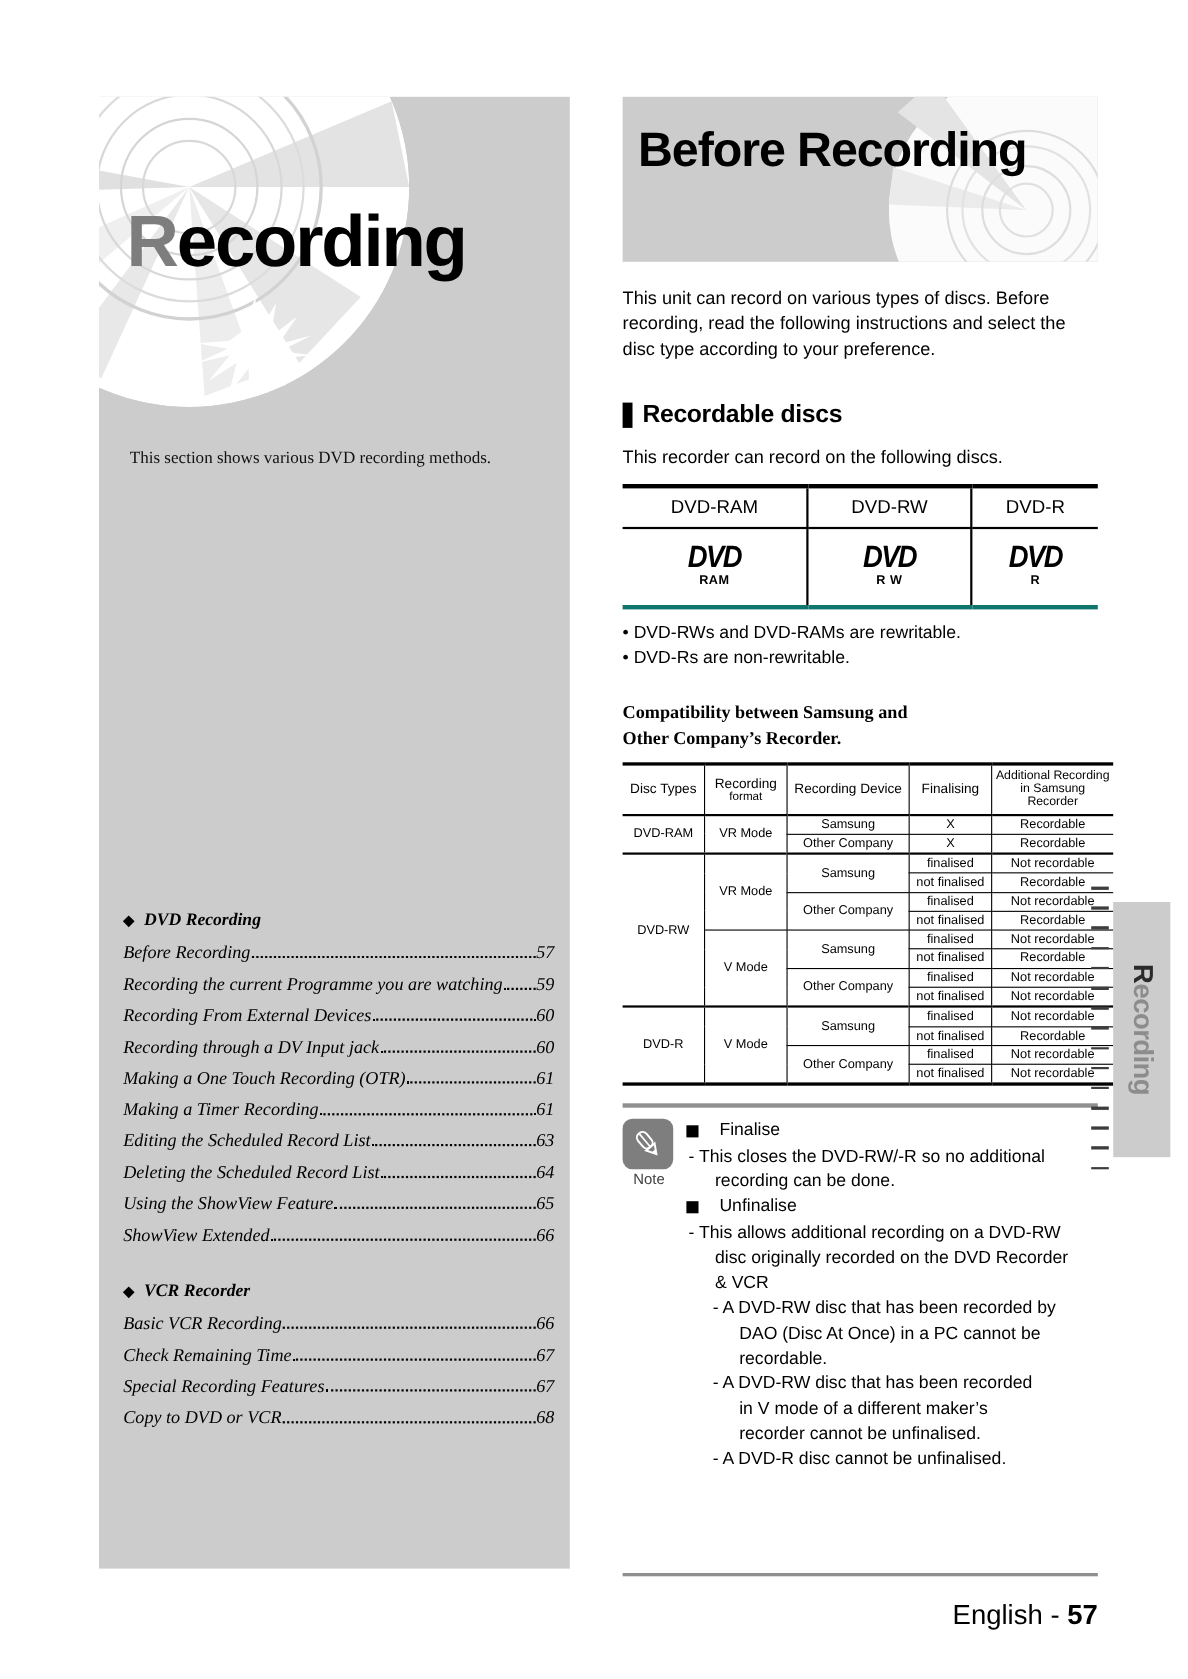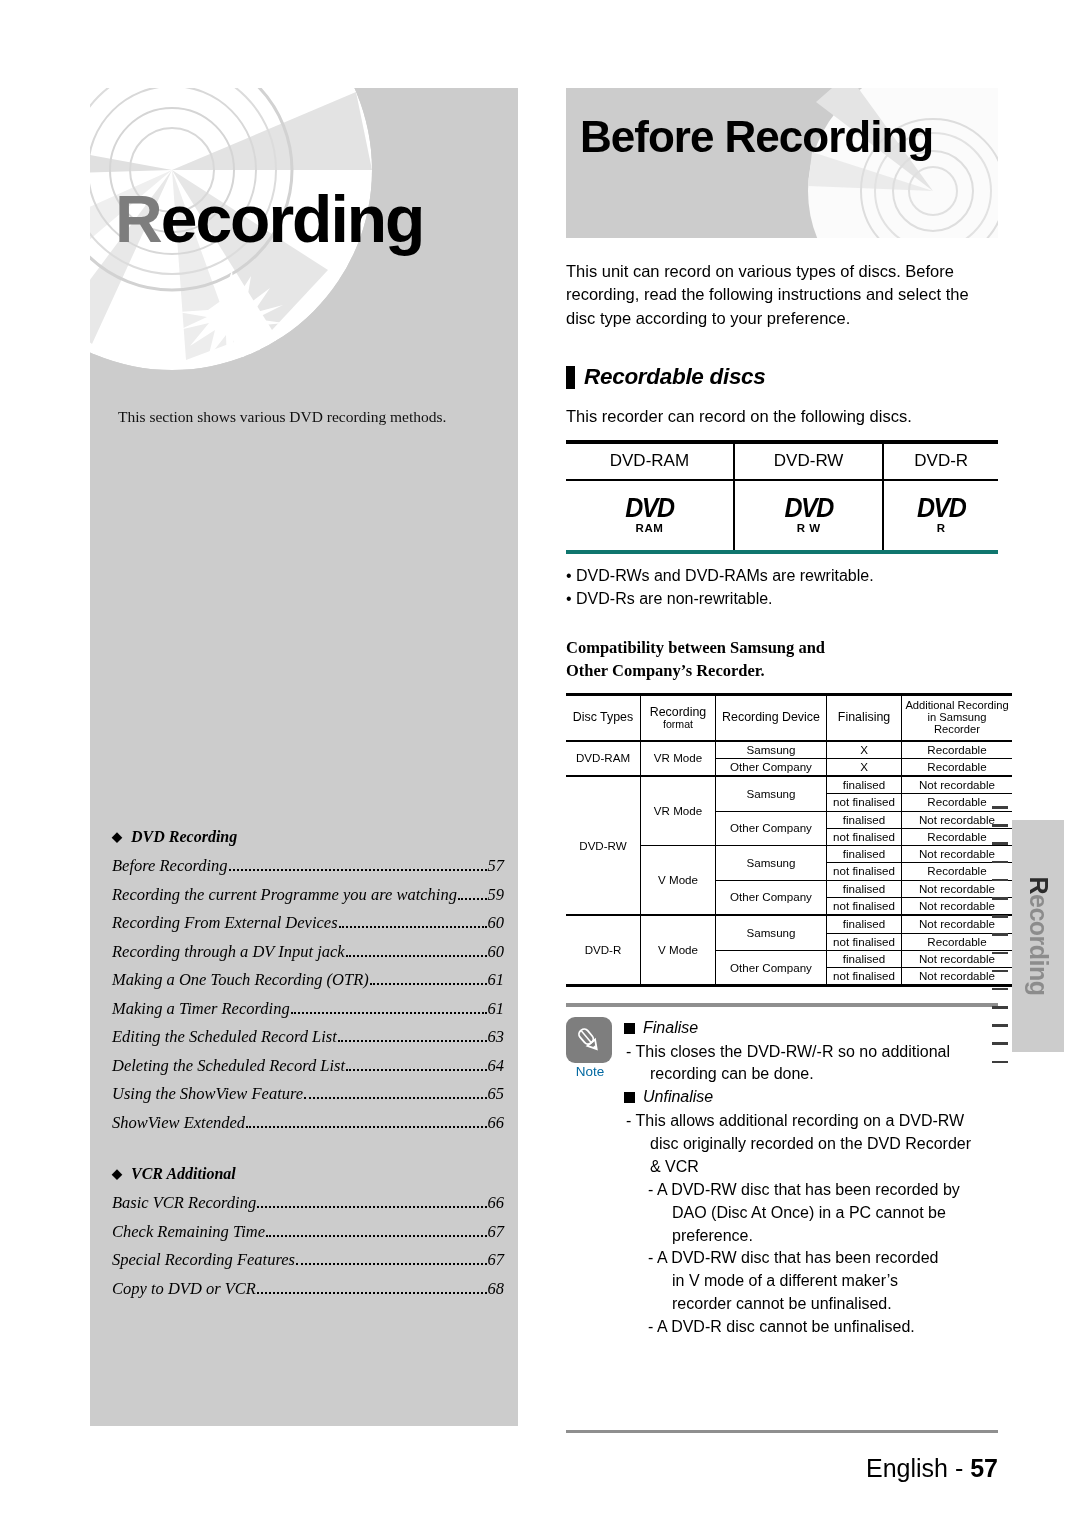--- a/index.html
+++ b/index.html
@@ -29,21 +29,21 @@
   .toc-gap{height:24px;}
 
   
   #right-col{position:absolute;left:566px;top:88px;width:432px;}
   #banner{position:relative;height:150px;background:#cccccc;overflow:hidden;}
   #banner-disc{position:absolute;right:-60px;top:-22px;width:250px;height:250px;}
   #banner-title{position:absolute;left:14px;top:24px;font-size:44px;font-weight:bold;
                 letter-spacing:-1px;z-index:3;}
   #intro{margin-top:22px;font-size:16.5px;line-height:1.42;}
 
-  .sec-head{display:flex;align-items:center;gap:9px;margin-top:34px;font-style:italic;}
+  .sec-head{display:flex;align-items:center;gap:9px;margin-top:34px;}
   .sec-bar{width:9px;height:23px;background:#000;flex:0 0 auto;}
   .sec-head-txt{font-size:22.5px;font-weight:bold;letter-spacing:-.3px;}
   #discs-lead{margin-top:17px;font-size:16.5px;}
 
   
   #disc-table{margin-top:14px;width:100%;border-collapse:collapse;}
   #disc-table td{border-left:2px solid #000;border-right:2px solid #000;text-align:center;}
   #disc-table tr.hd td{border-top:4px solid #000;border-bottom:2.5px solid #000;
                        font-size:17px;padding:7px 0 8px;}
   #disc-table tr.lg td{border-bottom:4px solid #0f766e;padding:14px 0 14px;}
@@ -75,23 +75,23 @@
   #compat td.nb{border-left:none;}
   #compat td.nbr{border-right:none;}
   .c1{width:72px}.c2{width:72px}.c3{width:108px}.c4{width:72px}.c5{width:108px}
 
   
   #note-rule{margin-top:16px;height:3.2px;background:#8f8f8f;}
   #note{display:flex;margin-top:10px;}
   #note-badge{flex:0 0 48px;}
   .note-icon{width:46px;height:46px;border-radius:9px;background:#7e7e7e;
              display:flex;align-items:center;justify-content:center;}
-  .note-label{text-align:center;font-size:13.5px;color:#0369a1;margin-top:1px;}
+  .note-label{text-align:center;font-size:13.5px;color:#404040;margin-top:1px;}
   #note-body{flex:1 1 auto;padding-left:10px;font-size:16px;line-height:1.43;}
-  .nb-h{display:flex;align-items:flex-start;gap:8px;margin-bottom:1px;font-style:italic;}
+  .nb-h{display:flex;align-items:flex-start;gap:19px;margin-bottom:1px;}
   .nb-sq{width:11px;height:11px;background:#000;margin-top:6px;flex:0 0 auto;}
   .lvl1{padding-left:14px;text-indent:-12px;}
   .lvl2{padding-left:36px;text-indent:-12px;}
   .cont1{padding-left:26px;}
   .cont2{padding-left:48px;}
 
   
   #footer{position:absolute;left:566px;top:1430px;width:432px;}
   #footer-rule{height:3.2px;background:#8f8f8f;}
   #footer-txt{text-align:right;font-size:25px;margin-top:21px;}
@@ -190,21 +190,21 @@
     <div class="toc-row">
         <span class="t">ShowView Extended</span>
         <span class="dots"></span>
         <span class="pg">66</span>
       </div>
 
     <div class="toc-gap"></div>
 
     <div class="toc-group-title">
       <span class="dia">◆</span>
-      <span>VCR Additional</span>
+      <span>VCR Recorder</span>
     </div>
     <div class="toc-row">
         <span class="t">Basic VCR Recording</span>
         <span class="dots"></span>
         <span class="pg">66</span>
       </div>
     <div class="toc-row">
         <span class="t">Check Remaining Time</span>
         <span class="dots"></span>
         <span class="pg">67</span>
@@ -411,21 +411,21 @@
       <div class="cont1">recording can be done.</div>
       <div class="nb-h">
         <span class="nb-sq"></span>
         <span>Unfinalise</span>
       </div>
       <div class="lvl1">- This allows additional recording on a DVD-RW</div>
       <div class="cont1">disc originally recorded on the DVD Recorder</div>
       <div class="cont1">&amp; VCR</div>
       <div class="lvl2">- A DVD-RW disc that has been recorded by</div>
       <div class="cont2">DAO (Disc At Once) in a PC cannot be</div>
-      <div class="cont2">preference.</div>
+      <div class="cont2">recordable.</div>
       <div class="lvl2">- A DVD-RW disc that has been recorded</div>
       <div class="cont2">in V mode of a different maker’s</div>
       <div class="cont2">recorder cannot be unfinalised.</div>
       <div class="lvl2">- A DVD-R disc cannot be unfinalised.</div>
     </div>
   </div>
 </div>
 
 <div id="footer">
   <div id="footer-rule"></div>

